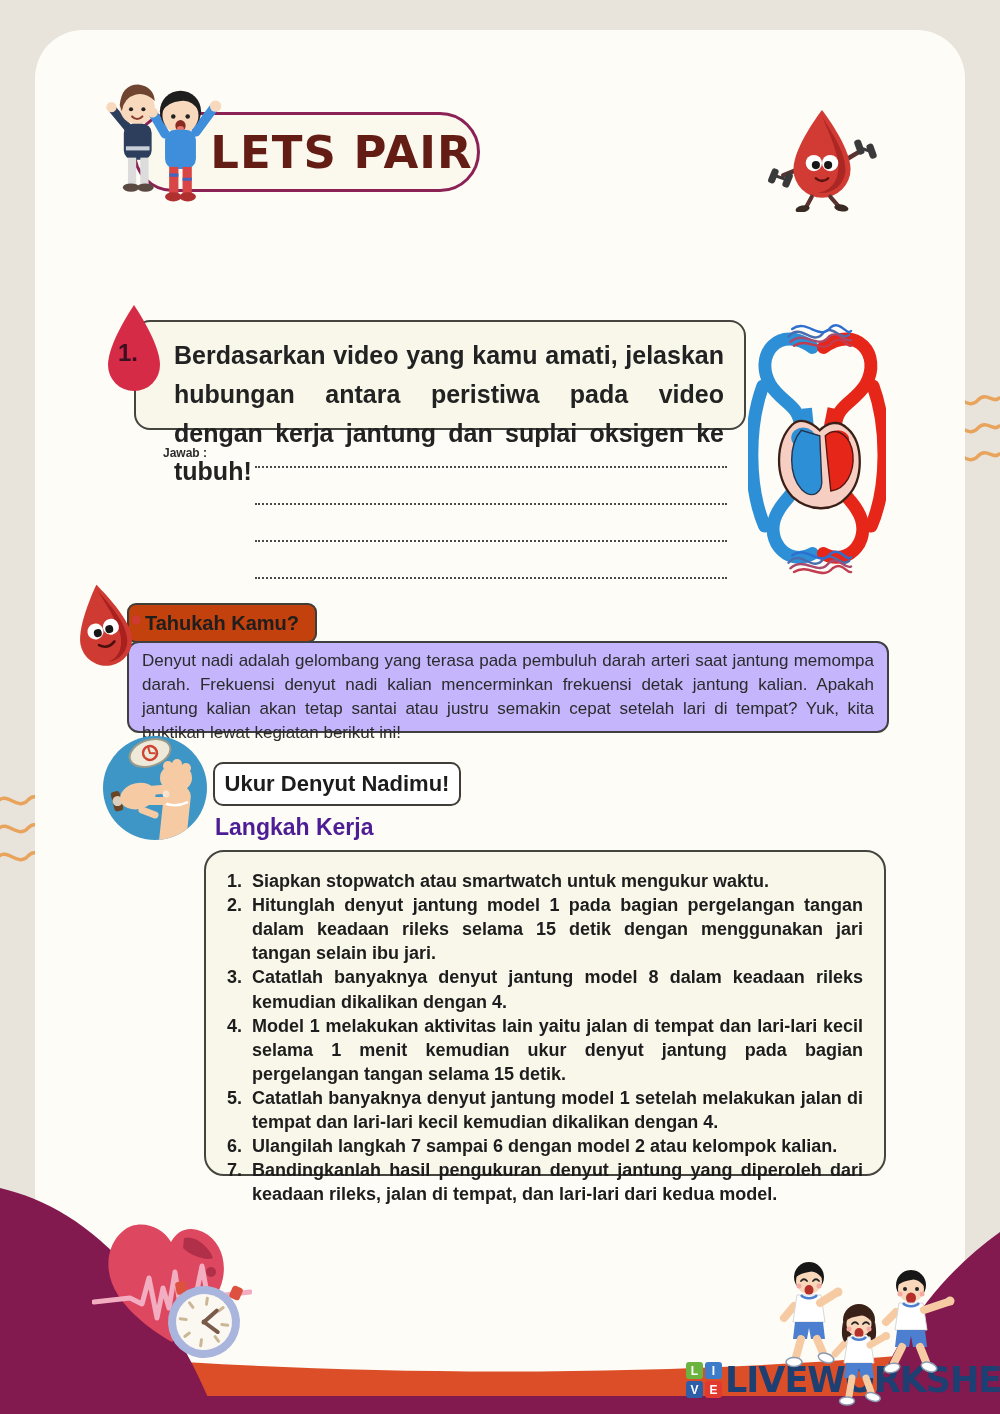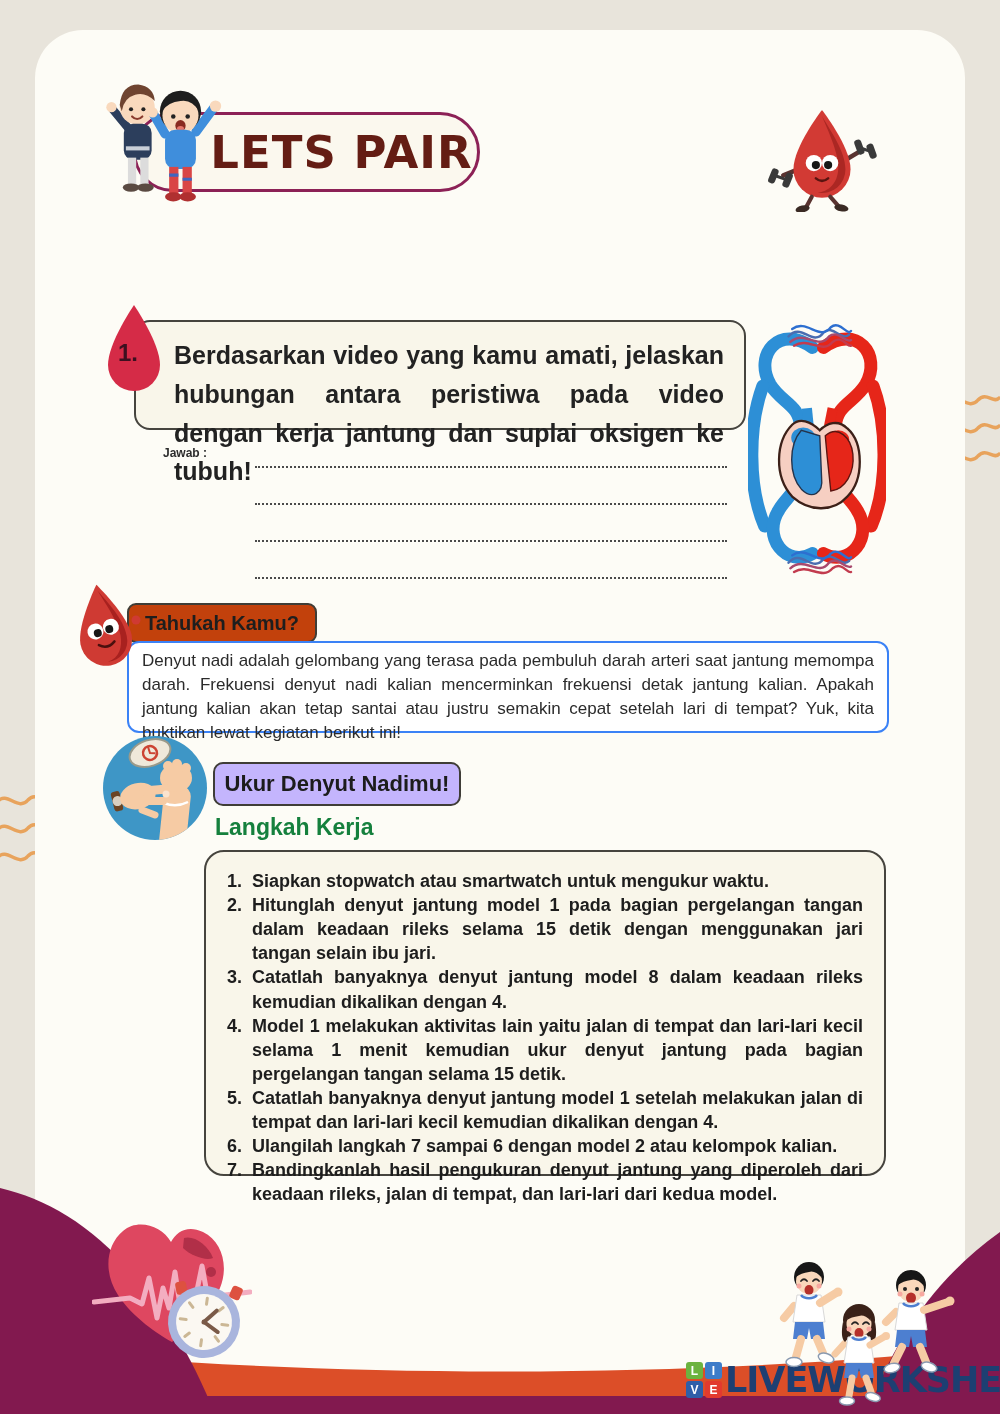--- a/index.html
+++ b/index.html
@@ -43,31 +43,31 @@
   
   .waves-right{left:944px;top:388px;width:58px;height:86px;}
   .waves-left{left:-6px;top:788px;width:56px;height:86px;}
 
   
   .dyk-mascot{left:68px;top:580px;width:74px;height:94px;}
   .dyk-label{left:127px;top:603px;width:186px;height:36px;background:#c2410c;
       border:2px solid #3f3d37;border-radius:9px;display:flex;align-items:center;
       justify-content:center;}
   .dyk-label span{font-size:20px;font-weight:700;color:#1e1e1e;}
-  .dyk-box{left:127px;top:641px;width:762px;height:92px;background:#ffffff;
-      border:2px solid #3b82f6;border-radius:12px;box-sizing:border-box;padding:6px 13px;}
+  .dyk-box{left:127px;top:641px;width:762px;height:92px;background:#c4b5fd;
+      border:2px solid #404040;border-radius:12px;box-sizing:border-box;padding:6px 13px;}
   .dyk-box p{margin:0;font-size:17px;line-height:1.42;color:#2b2b2b;text-align:justify;}
 
   
   .pulse-icon{left:100px;top:733px;width:110px;height:110px;}
-  .act-label{left:213px;top:762px;width:244px;height:40px;background:#c4b5fd;
+  .act-label{left:213px;top:762px;width:244px;height:40px;background:#ffffff;
       border:2px solid #3f3d37;border-radius:10px;display:flex;align-items:center;
       justify-content:center;}
   .act-label span{font-size:22px;font-weight:700;color:#1c1c1c;}
-  .act-sub{left:215px;top:814px;font-size:23px;font-weight:800;color:#15803d;}
+  .act-sub{left:215px;top:814px;font-size:23px;font-weight:800;color:#4c1d95;}
 
   .steps-box{left:204px;top:850px;width:682px;height:326px;background:#f9f6ea;
       border:2px solid #46443e;border-radius:20px;box-sizing:border-box;
       padding:17px 21px;}
   ol.steps{margin:0;padding:0;list-style:none;counter-reset:st;}
   ol.steps li{position:relative;padding-left:25px;font-size:18px;font-weight:700;
       color:#1d1d1d;line-height:1.34;}
   ol.steps li::before{counter-increment:st;content:counter(st)".";
       position:absolute;left:0;top:0;}
   ol.steps li span{display:block;text-align:justify;}

